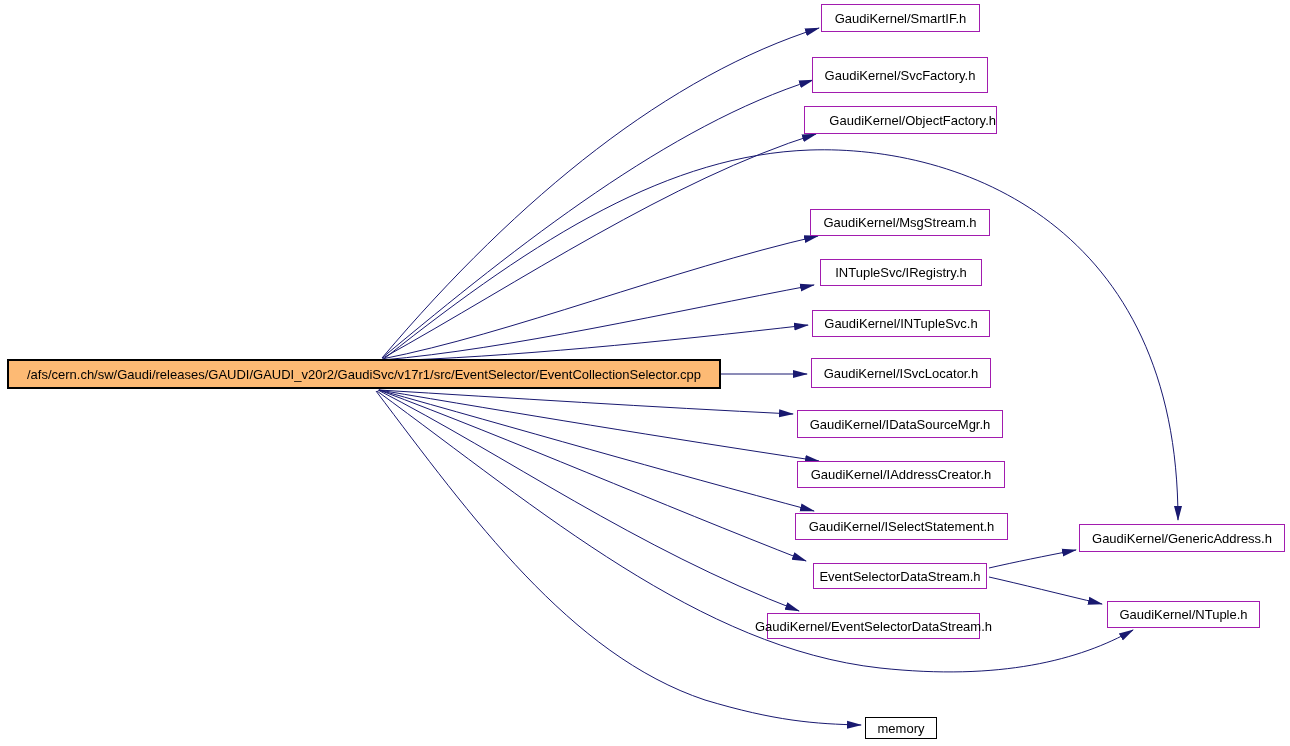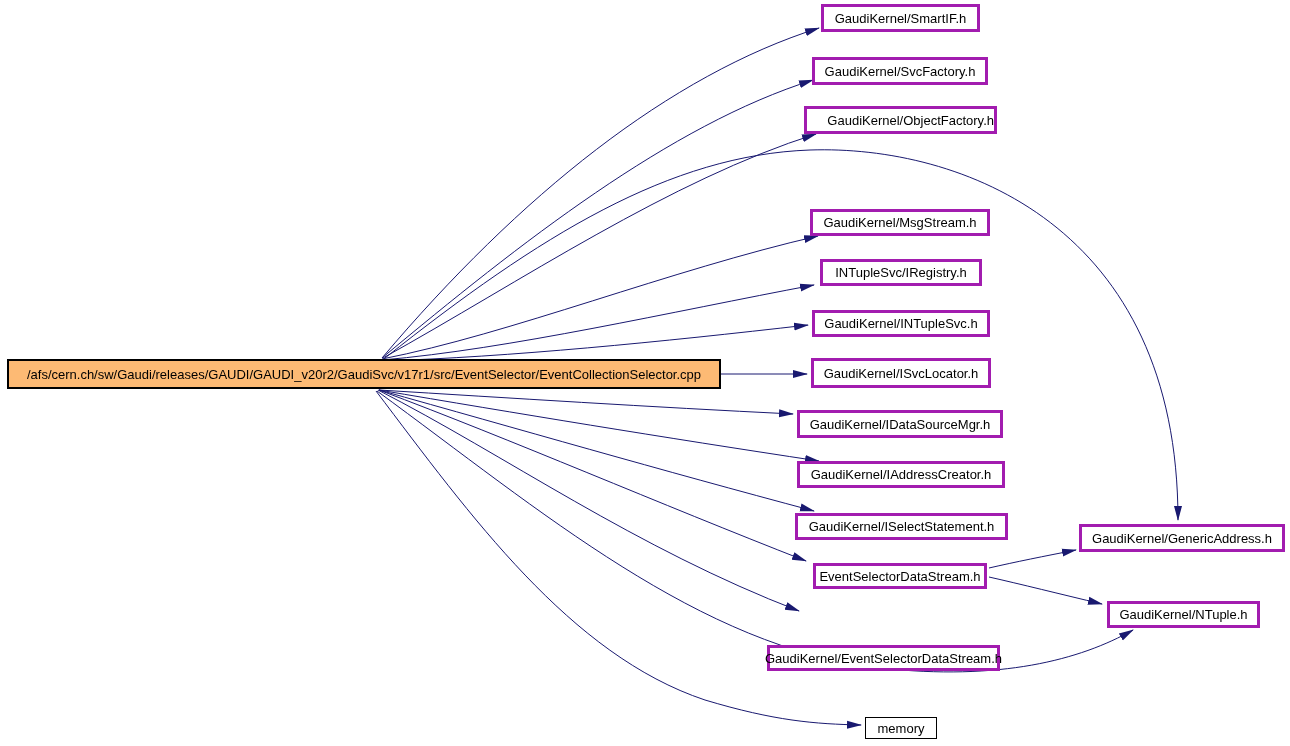--- a/index.html
+++ b/index.html
@@ -26,21 +26,21 @@
     display: flex;
     align-items: center;
     justify-content: center;
     box-sizing: border-box;
     background: #ffffff;
     font-size: 13px;
     line-height: 1;
     white-space: nowrap;
     color: #000000;
   }
-  .node-link   { border: 3px solid #a21caf; }
+  .node-link   { border: 1px solid #a21caf; }
   .node-plain  { border: 1px solid #000000; }
   .node-main   {
     border: 2px solid #000000;
     background: #fdba74;
     font-size: 13px;
   }
   .node span { pointer-events: none; }
 </style>
 </head>
 <body>
@@ -72,21 +72,21 @@
         <path d="M989,577 C1020,584 1060,594 1102,604" fill="none" stroke="#191970" stroke-width="1" marker-end="url(#arrowhead)"></path>
       </g>
   </svg>
   <div id="nodes">
       <div class="node node-main" style="left: 7px; top: 359px; width: 714px; height: 30px;">
         <span>/afs/cern.ch/sw/Gaudi/releases/GAUDI/GAUDI_v20r2/GaudiSvc/v17r1/src/EventSelector/EventCollectionSelector.cpp</span>
       </div>
       <div class="node node-link" style="left: 821px; top: 4px; width: 159px; height: 28px;">
         <span>GaudiKernel/SmartIF.h</span>
       </div>
-      <div class="node node-link" style="left: 812px; top: 57px; width: 176px; height: 28px;">
+      <div class="node node-link" style="left: 812px; top: 57px; width: 176px; height: 36px;">
         <span>GaudiKernel/SvcFactory.h</span>
       </div>
       <div class="node node-link" style="left: 804px; top: 106px; width: 193px; height: 28px; justify-content: flex-end;">
         <span>GaudiKernel/ObjectFactory.h</span>
       </div>
       <div class="node node-link" style="left: 810px; top: 209px; width: 180px; height: 27px;">
         <span>GaudiKernel/MsgStream.h</span>
       </div>
       <div class="node node-link" style="left: 820px; top: 259px; width: 162px; height: 27px;">
         <span>INTupleSvc/IRegistry.h</span>
@@ -102,21 +102,21 @@
       </div>
       <div class="node node-link" style="left: 797px; top: 461px; width: 208px; height: 27px;">
         <span>GaudiKernel/IAddressCreator.h</span>
       </div>
       <div class="node node-link" style="left: 795px; top: 513px; width: 213px; height: 27px;">
         <span>GaudiKernel/ISelectStatement.h</span>
       </div>
       <div class="node node-link" style="left: 813px; top: 563px; width: 174px; height: 26px;">
         <span>EventSelectorDataStream.h</span>
       </div>
-      <div class="node node-link" style="left: 767px; top: 645px; width: 233px; height: 26px;">
+      <div class="node node-link" style="left: 767px; top: 613px; width: 213px; height: 26px;">
         <span>GaudiKernel/EventSelectorDataStream.h</span>
       </div>
       <div class="node node-link" style="left: 1079px; top: 524px; width: 206px; height: 28px;">
         <span>GaudiKernel/GenericAddress.h</span>
       </div>
       <div class="node node-link" style="left: 1107px; top: 601px; width: 153px; height: 27px; align-items: center;">
         <span>GaudiKernel/NTuple.h</span>
       </div>
       <div class="node node-plain" style="left: 865px; top: 717px; width: 72px; height: 22px;">
         <span>memory</span>

